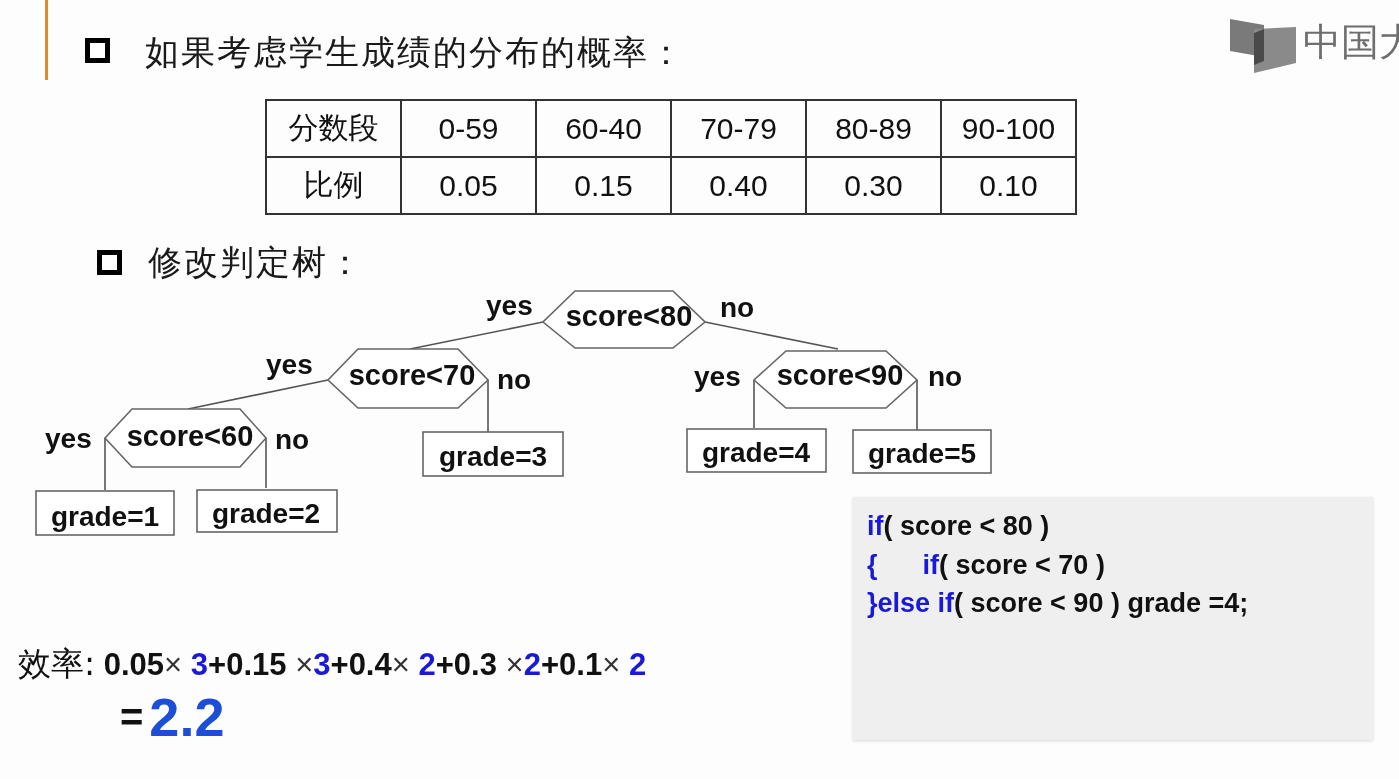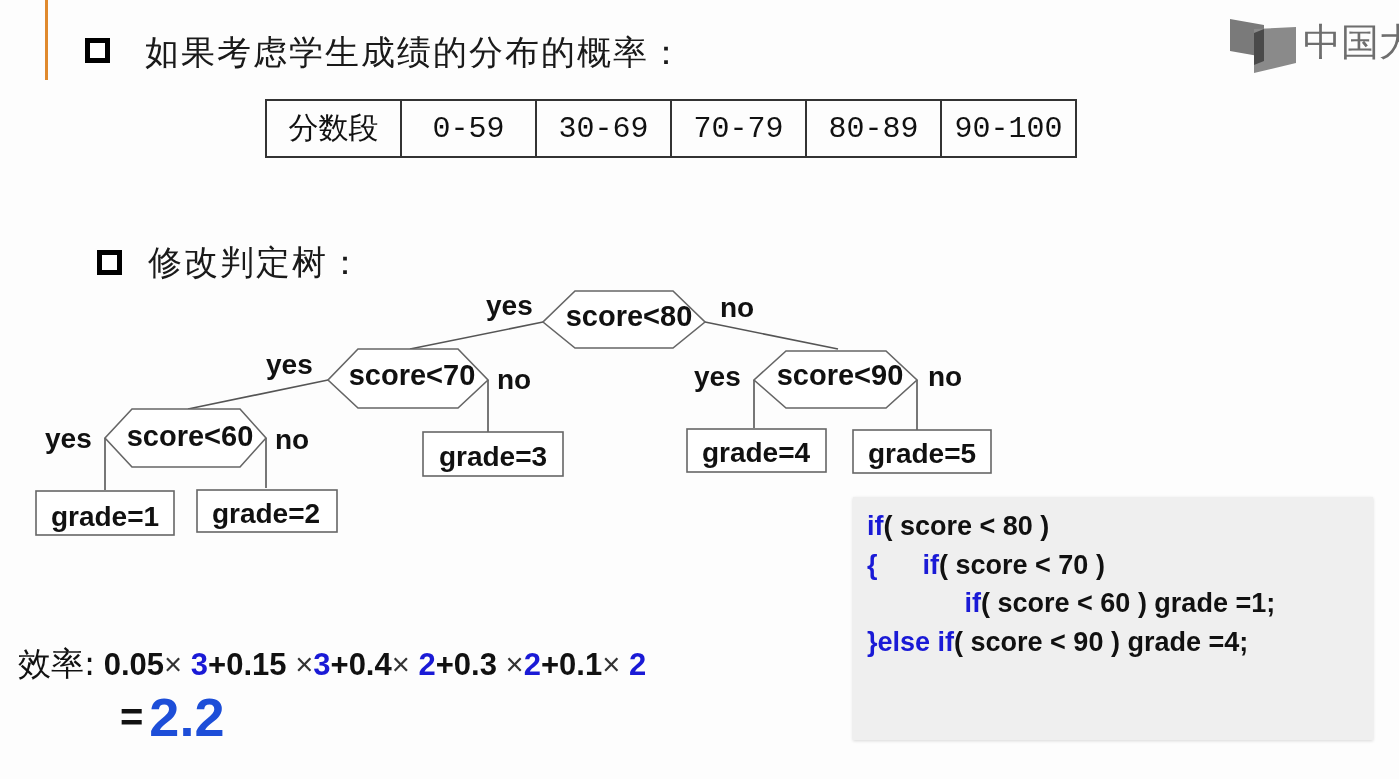--- a/index.html
+++ b/index.html
@@ -8,21 +8,21 @@
 
   .accent-bar { position: absolute; left: 45px; top: 0; width: 3px; height: 80px; background: #e08a2e; }
 
   .bullet { position: absolute; width: 25px; height: 25px; border: 5px solid #000; background: #fff; }
   .heading { position: absolute; font-family: "DejaVu Sans", sans-serif; font-size: 34px; color: #1a1a1a; letter-spacing: 2px; white-space: nowrap; }
 
   .logo { position: absolute; left: 1228px; top: 15px; width: 171px; height: 60px; }
   .logo-text { position: absolute; left: 75px; top: 2px; font-size: 38px; color: #6e6e6e; white-space: nowrap; font-family: "DejaVu Sans", sans-serif; }
 
   table.dist { position: absolute; left: 265px; top: 99px; border-collapse: collapse; padding-left: 20px; }
-  table.dist td { border: 2px solid #333; height: 57px; text-align: center; font-family: Liberation Mono, monospace; font-size: 30px; color: #111; padding: 0 6px; }
+  table.dist td { border: 2px solid #333; height: 57px; text-align: center; font-family: Liberation Sans, sans-serif; font-size: 30px; color: #111; padding: 0 6px; }
   table.dist td.c0 { width: 135px; font-family: "DejaVu Sans", sans-serif; }
   table.dist td.cn { width: 135px; }
 
   svg.tree { position: absolute; left: 0; top: 280px; }
   .tree text { font-family: "Liberation Sans", sans-serif; font-weight: bold; font-size: 28px; fill: #111; }
   .tree text.cond { font-weight: bold; font-size: 29px; }
 
   .code { position: absolute; left: 853px; top: 497px; width: 520px; height: 243px; background: #efefef; box-shadow: 0 1px 3px rgba(0,0,0,0.15); padding: 10px 14px; font-family: "Liberation Sans", sans-serif; font-weight: bold; font-size: 27px; line-height: 38.5px; color: #111; }
   .code .line { white-space: pre; }
   .kw { color: #1a1ad6; }
@@ -50,24 +50,32 @@
     <polygon points="26,18 36,14 36,46 26,50" fill="#4a4a4a"></polygon>
   </svg>
   <span class="logo-text">中国大</span>
 </div>
 
 <table class="dist">
   <tbody>
       <tr>
     <td class="c0">分数段</td>
     <td class="cn">0-59</td>
-    <td class="cn">30-69</td>
+    <td class="cn">60-40</td>
     <td class="cn">70-79</td>
     <td class="cn">80-89</td>
     <td class="cn">90-100</td>
+  </tr>
+  <tr>
+    <td class="c0">比例</td>
+    <td class="cn">0.05</td>
+    <td class="cn">0.15</td>
+    <td class="cn">0.40</td>
+    <td class="cn">0.30</td>
+    <td class="cn">0.10</td>
   </tr>
 </tbody>
   </table>
 
 <div class="bullet" style="left:97px; top:250px;"></div>
 <div class="heading" style="left:148px; top:240px;">修改判定树：</div>
 
 <svg class="tree" width="1010" height="270" viewBox="0 280 1010 270">
   <g stroke="#555" stroke-width="1.6" fill="none">
 
@@ -111,21 +119,20 @@
   <text x="497" y="389">no</text>
   <text x="694" y="386">yes</text>
   <text x="928" y="386">no</text>
   <text x="45" y="448">yes</text>
   <text x="275" y="449">no</text>
 </svg>
 
 <div class="code">
   <div class="line"><span class="kw">if</span><span>( score &lt; 80 )</span></div>
   <div class="line"><span class="kw">{</span><span>      </span><span class="kw">if</span><span>( score &lt; 70 )</span></div>
-  <div class="line"><span>             </span><span class="kw">if</span><span>( score &lt; 60 ) grade =1;</span></div>
   <div class="line"><span class="kw">}else if</span><span>( score &lt; 90 ) grade =4;</span></div>
 </div>
 
 <div class="eff">
   <span class="label">效率:</span>
   <span><span>0.05</span><span class="times">×</span> <span class="blue">3</span><span>+</span></span><span><span>0.15</span> <span class="times">×</span><span class="blue">3</span><span>+</span></span><span><span>0.4</span><span class="times">×</span> <span class="blue">2</span><span>+</span></span><span><span>0.3</span> <span class="times">×</span><span class="blue">2</span><span>+</span></span><span><span>0.1</span><span class="times">×</span> <span class="blue">2</span><span></span></span>
 </div>
 
 <div class="result">
   <span class="eq">=</span><span class="val">2.2</span>

